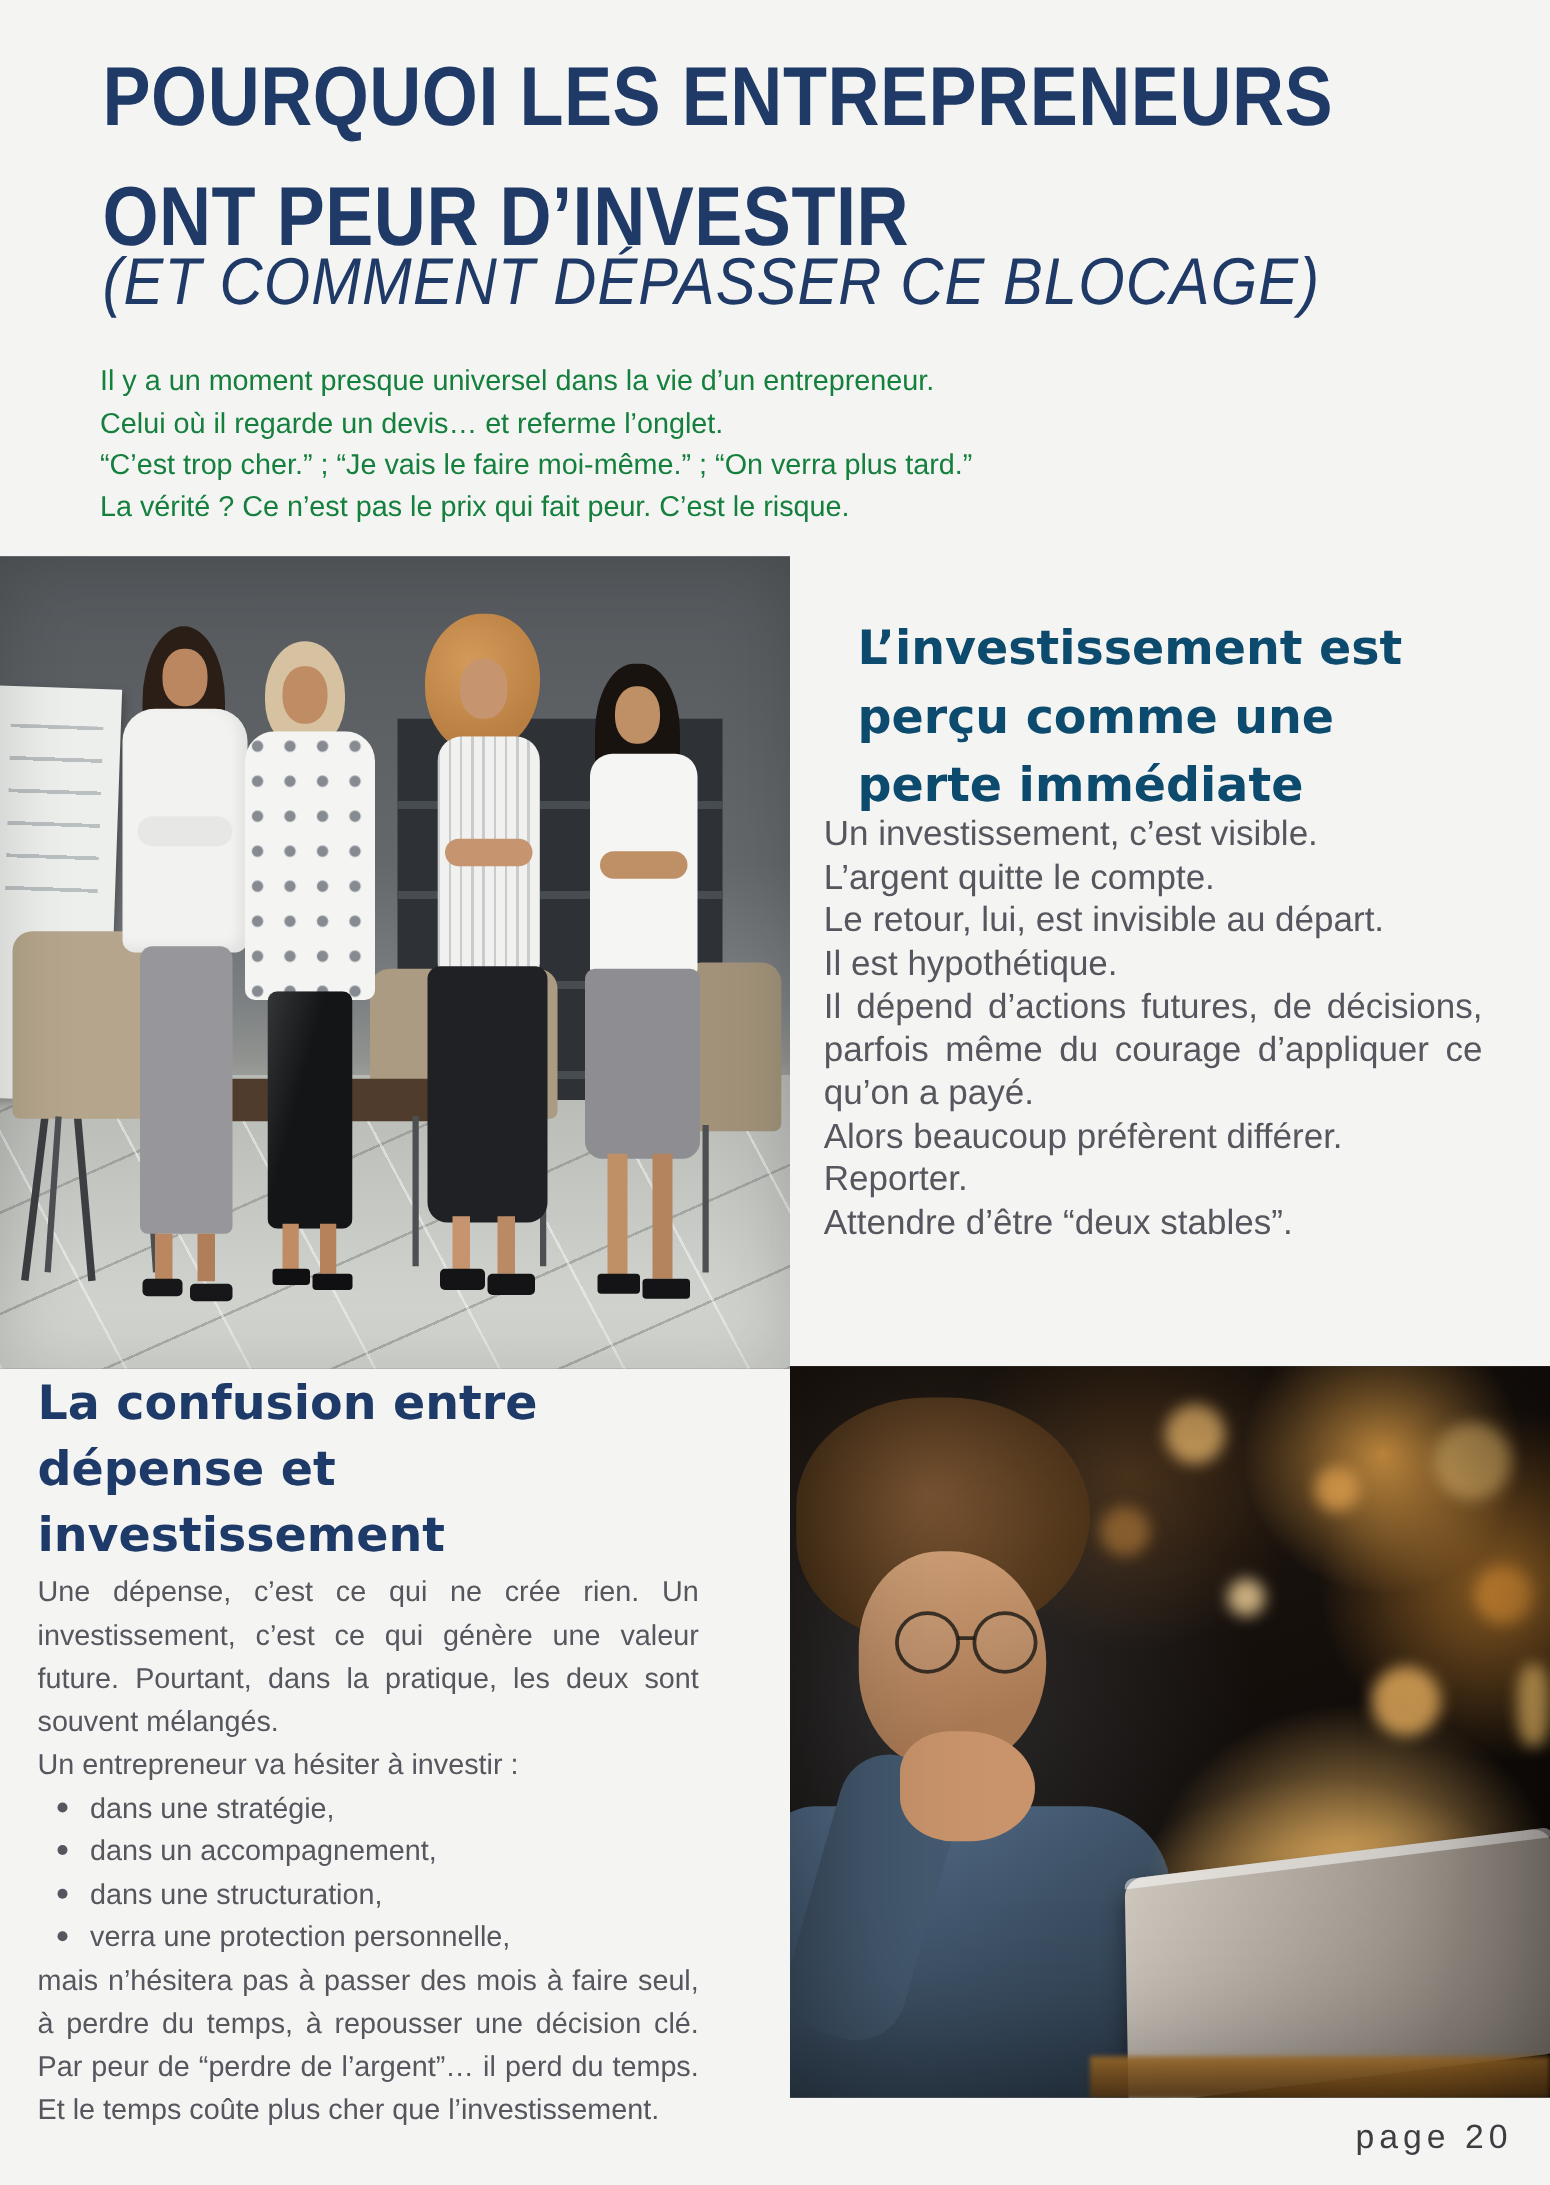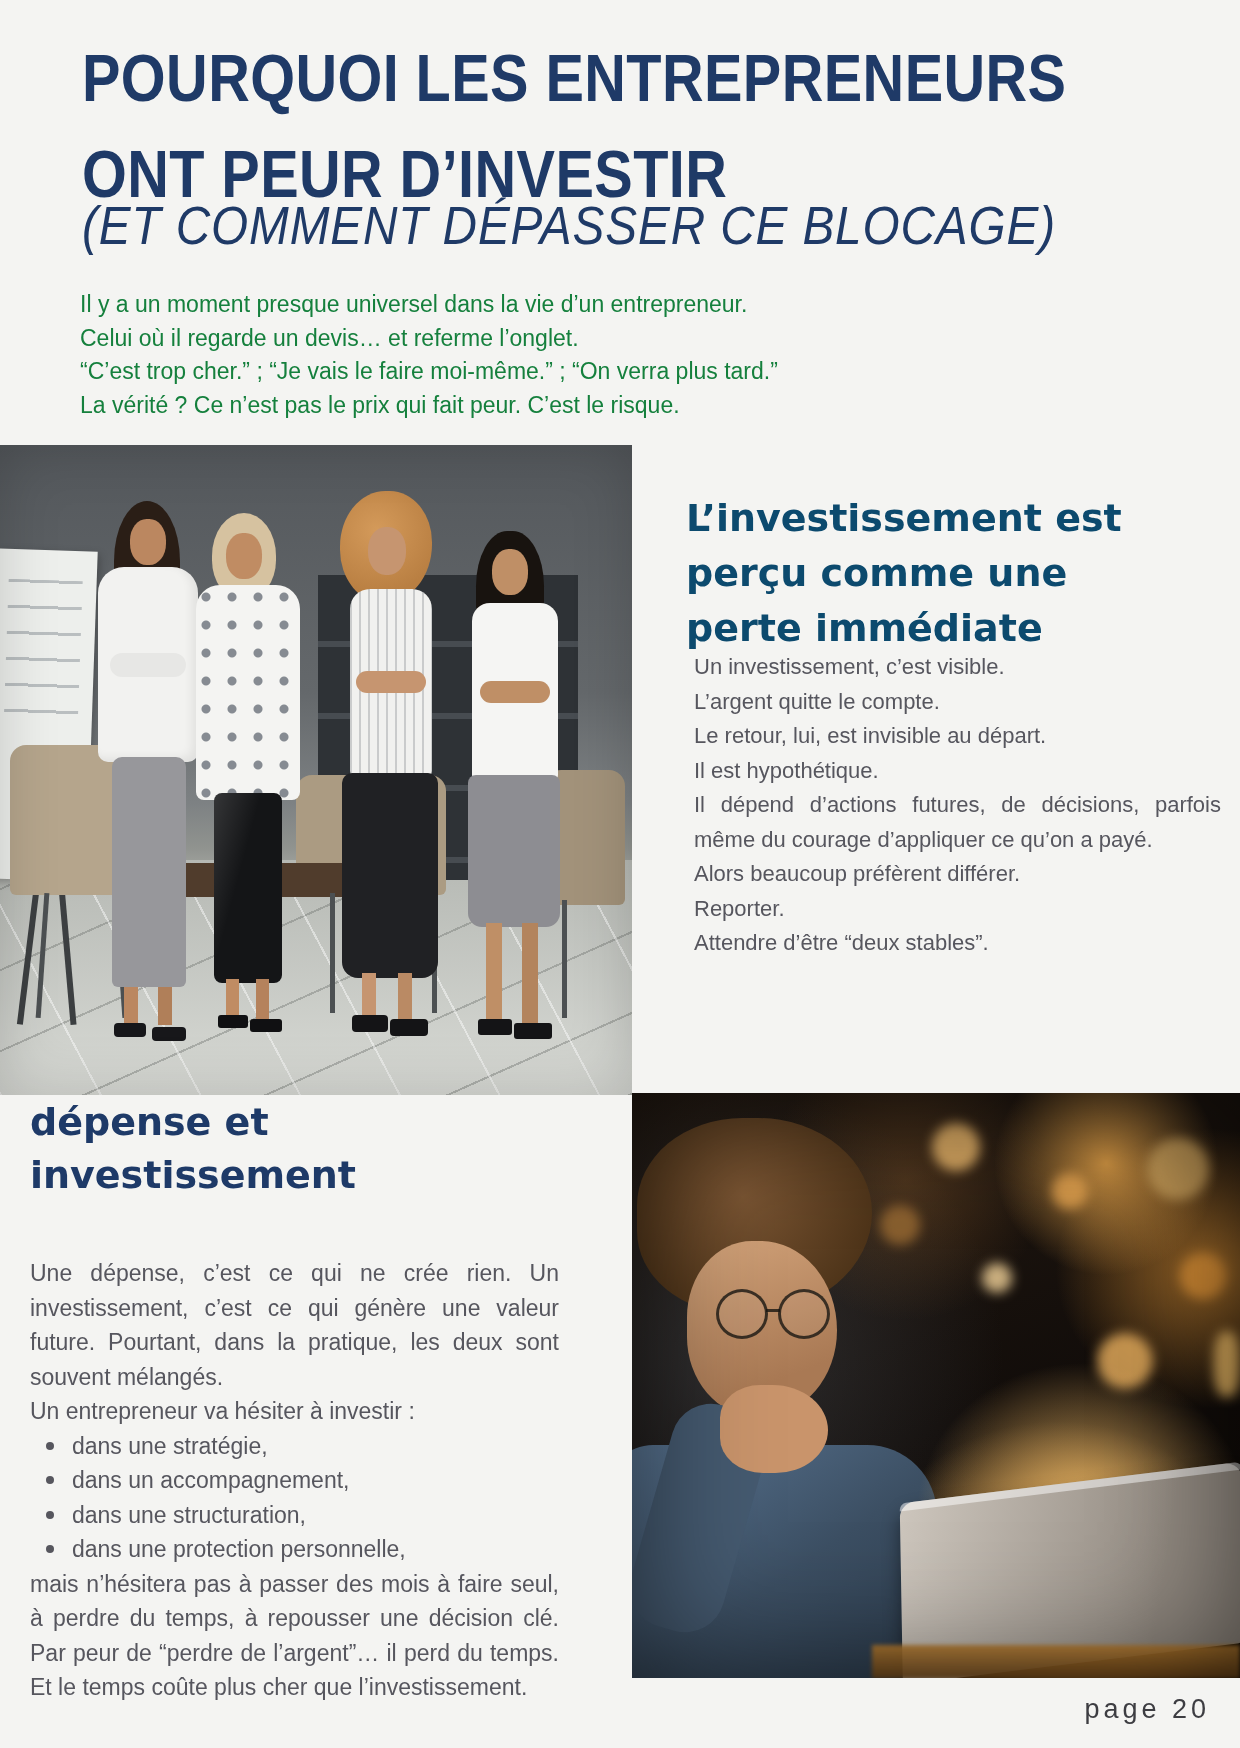--- a/index.html
+++ b/index.html
@@ -20,22 +20,22 @@
   
   .intro{position:absolute;left:80px;top:288px;width:950px;color:#15803d;
     font-size:23px;line-height:33.5px;}
   .intro p{margin:0;}
 
   
   .right-heading{position:absolute;left:682px;top:487px;width:545px;margin:4px;
     color:#0c4a6e;font-family:"DejaVu Sans",sans-serif;font-weight:700;
     font-size:38px;line-height:55px;}
   .right-heading span{display:block;}
-  .right-body{position:absolute;left:694px;top:650px;width:527px;color:#56565e;
-    font-size:22px;line-height:34.5px;}
+  .right-body{position:absolute;left:659px;top:650px;width:527px;color:#56565e;
+    font-size:28px;line-height:34.5px;}
   .right-body p{margin:0;text-align:justify;}
 
   
   .left-heading{position:absolute;left:30px;top:1096px;width:545px;margin:0;
     color:#1e3a68;font-family:"DejaVu Sans",sans-serif;font-weight:700;
     font-size:38px;line-height:53px;}
   .left-heading span{display:block;}
   .left-body{position:absolute;left:30px;top:1256px;width:529px;color:#56565e;
     font-size:23px;line-height:34.5px;}
   .left-body p{margin:0;text-align:justify;}
@@ -255,31 +255,32 @@
     <p>L’argent quitte le compte.</p>
     <p>Le retour, lui, est invisible au départ.</p>
     <p>Il est hypothétique.</p>
     <p>Il dépend d’actions futures, de décisions, parfois même du courage d’appliquer ce qu’on a payé.</p>
     <p>Alors beaucoup préfèrent différer.</p>
     <p>Reporter.</p>
     <p>Attendre d’être “deux stables”.</p>
   </div>
 
   <h2 class="left-heading">
+    <span>La confusion entre</span>
     <span>dépense et</span>
     <span>investissement</span>
   </h2>
   <div class="left-body">
     <p>Une dépense, c’est ce qui ne crée rien. Un investissement, c’est ce qui génère une valeur future. Pourtant, dans la pratique, les deux sont souvent mélangés.</p>
     <p>Un entrepreneur va hésiter à investir :</p>
     <ul class="bullets">
       <li><span class="dot"></span><span>dans une stratégie,</span></li>
       <li><span class="dot"></span><span>dans un accompagnement,</span></li>
       <li><span class="dot"></span><span>dans une structuration,</span></li>
-      <li><span class="dot"></span><span>dans une protection personnelle,</span></li>
+      <li><span class="dot"></span><span>verra une protection personnelle,</span></li>
     </ul>
     <p>mais n’hésitera pas à passer des mois à faire seul, à perdre du temps, à repousser une décision clé. Par peur de “perdre de l’argent”… il perd du temps. Et le temps coûte plus cher que l’investissement.</p>
   </div>
 
   <div class="photo photo-man">
     <div class="pm-bg"></div>
     <div class="pm-bokeh bk1"></div>
     <div class="pm-bokeh bk2"></div>
     <div class="pm-bokeh bk3"></div>
     <div class="pm-bokeh bk4"></div>

